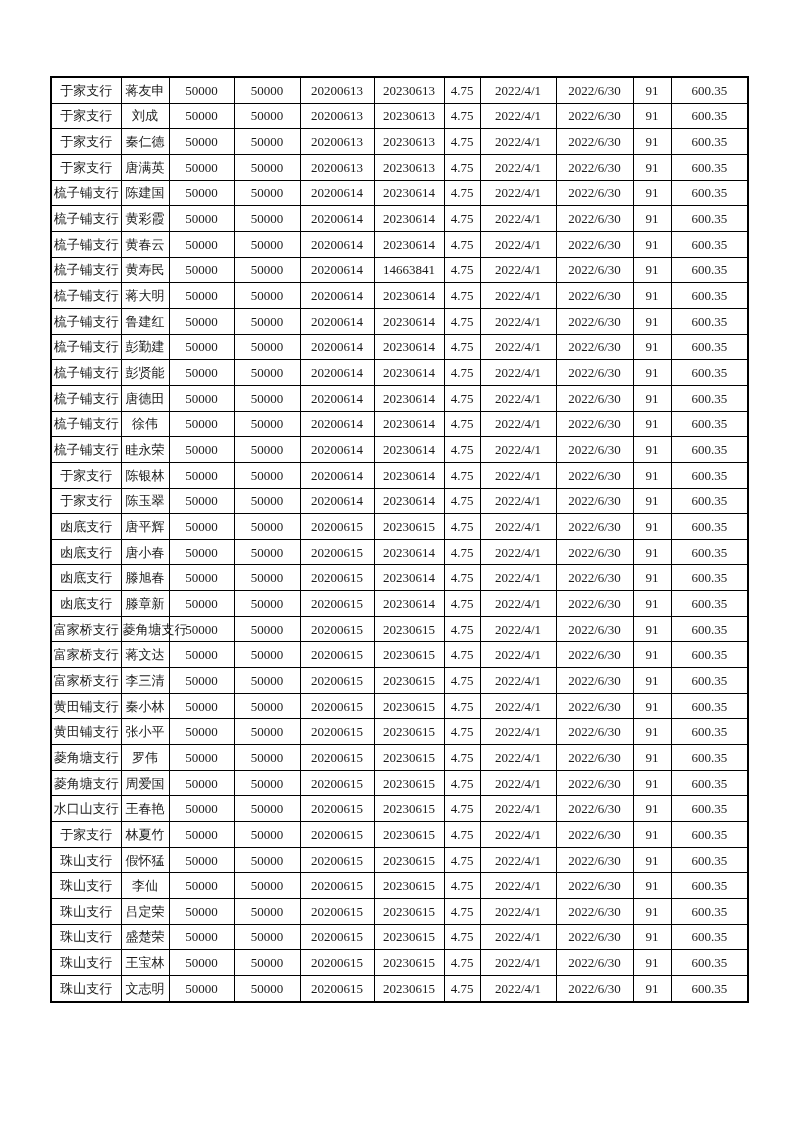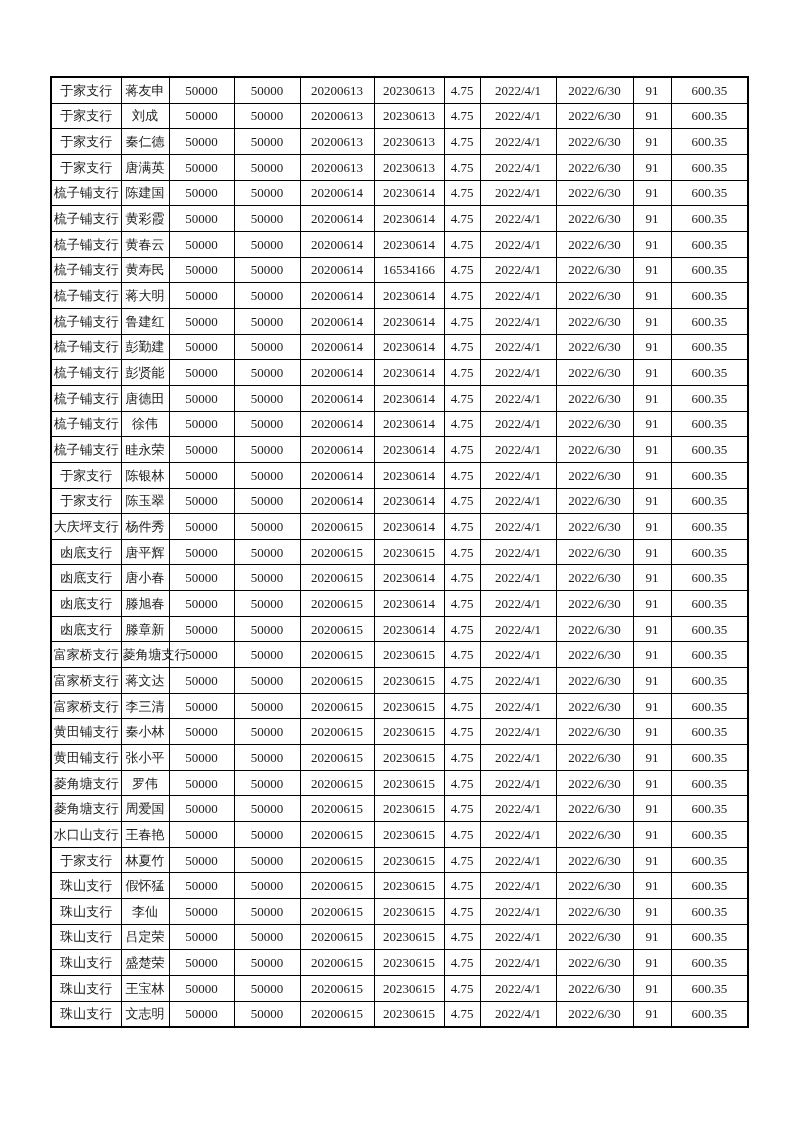--- a/index.html
+++ b/index.html
@@ -158,21 +158,21 @@
           <td>2022/6/30</td>
           <td>91</td>
           <td>600.35</td>
         </tr>
         <tr>
           <td>梳子铺支行</td>
           <td>黄寿民</td>
           <td>50000</td>
           <td>50000</td>
           <td>20200614</td>
-          <td>16534166</td>
+          <td>14663841</td>
           <td>4.75</td>
           <td>2022/4/1</td>
           <td>2022/6/30</td>
           <td>91</td>
           <td>600.35</td>
         </tr>
         <tr>
           <td>梳子铺支行</td>
           <td>蒋大明</td>
           <td>50000</td>
@@ -275,33 +275,20 @@
           <td>2022/6/30</td>
           <td>91</td>
           <td>600.35</td>
         </tr>
         <tr>
           <td>于家支行</td>
           <td>陈玉翠</td>
           <td>50000</td>
           <td>50000</td>
           <td>20200614</td>
-          <td>20230614</td>
-          <td>4.75</td>
-          <td>2022/4/1</td>
-          <td>2022/6/30</td>
-          <td>91</td>
-          <td>600.35</td>
-        </tr>
-        <tr>
-          <td>大庆坪支行</td>
-          <td>杨件秀</td>
-          <td>50000</td>
-          <td>50000</td>
-          <td>20200615</td>
           <td>20230614</td>
           <td>4.75</td>
           <td>2022/4/1</td>
           <td>2022/6/30</td>
           <td>91</td>
           <td>600.35</td>
         </tr>
         <tr>
           <td>凼底支行</td>
           <td>唐平辉</td>

